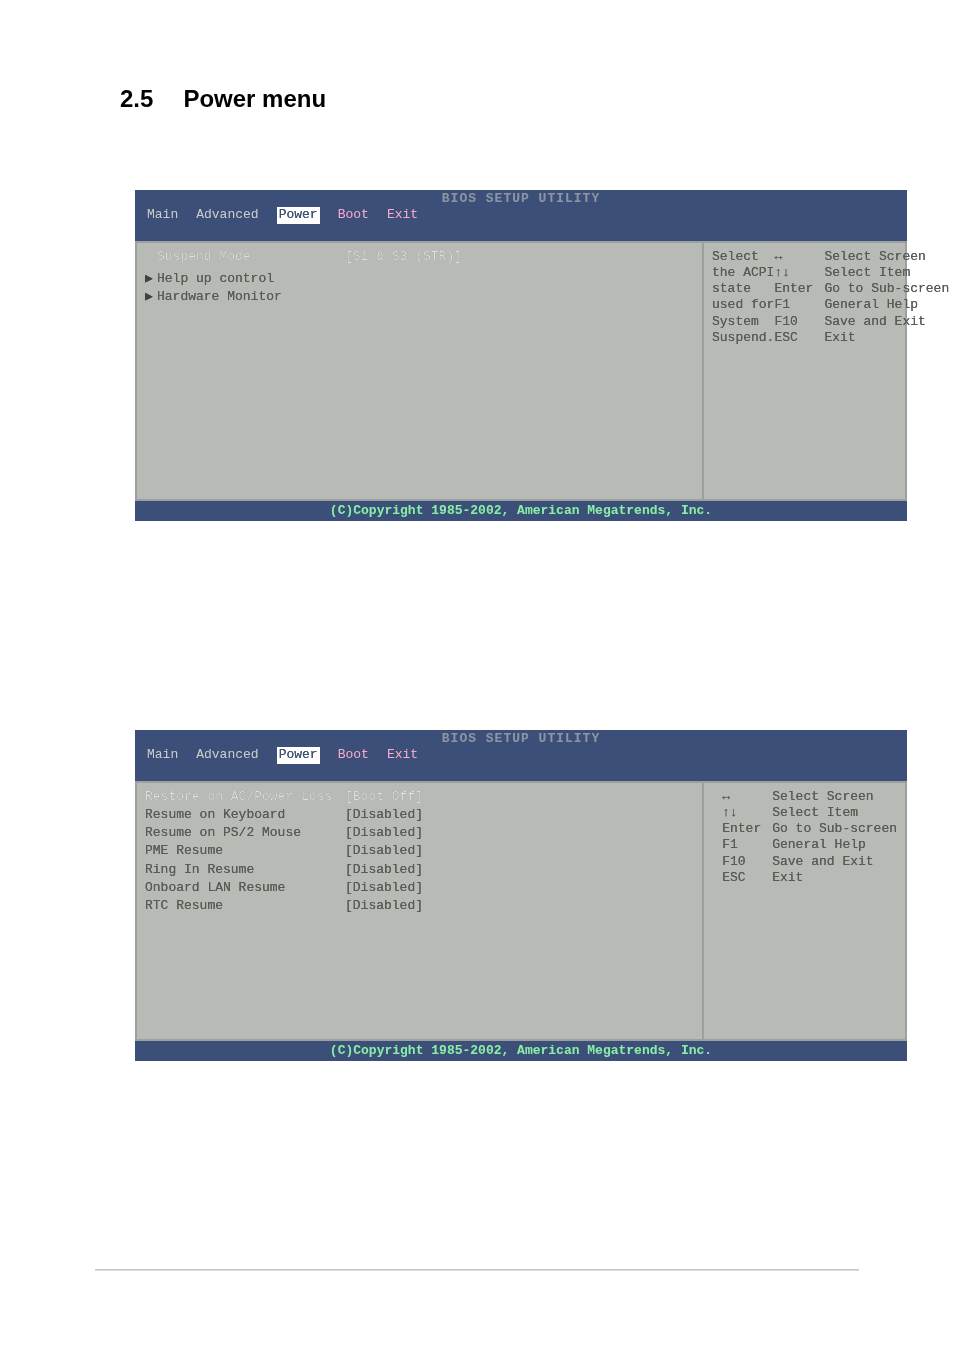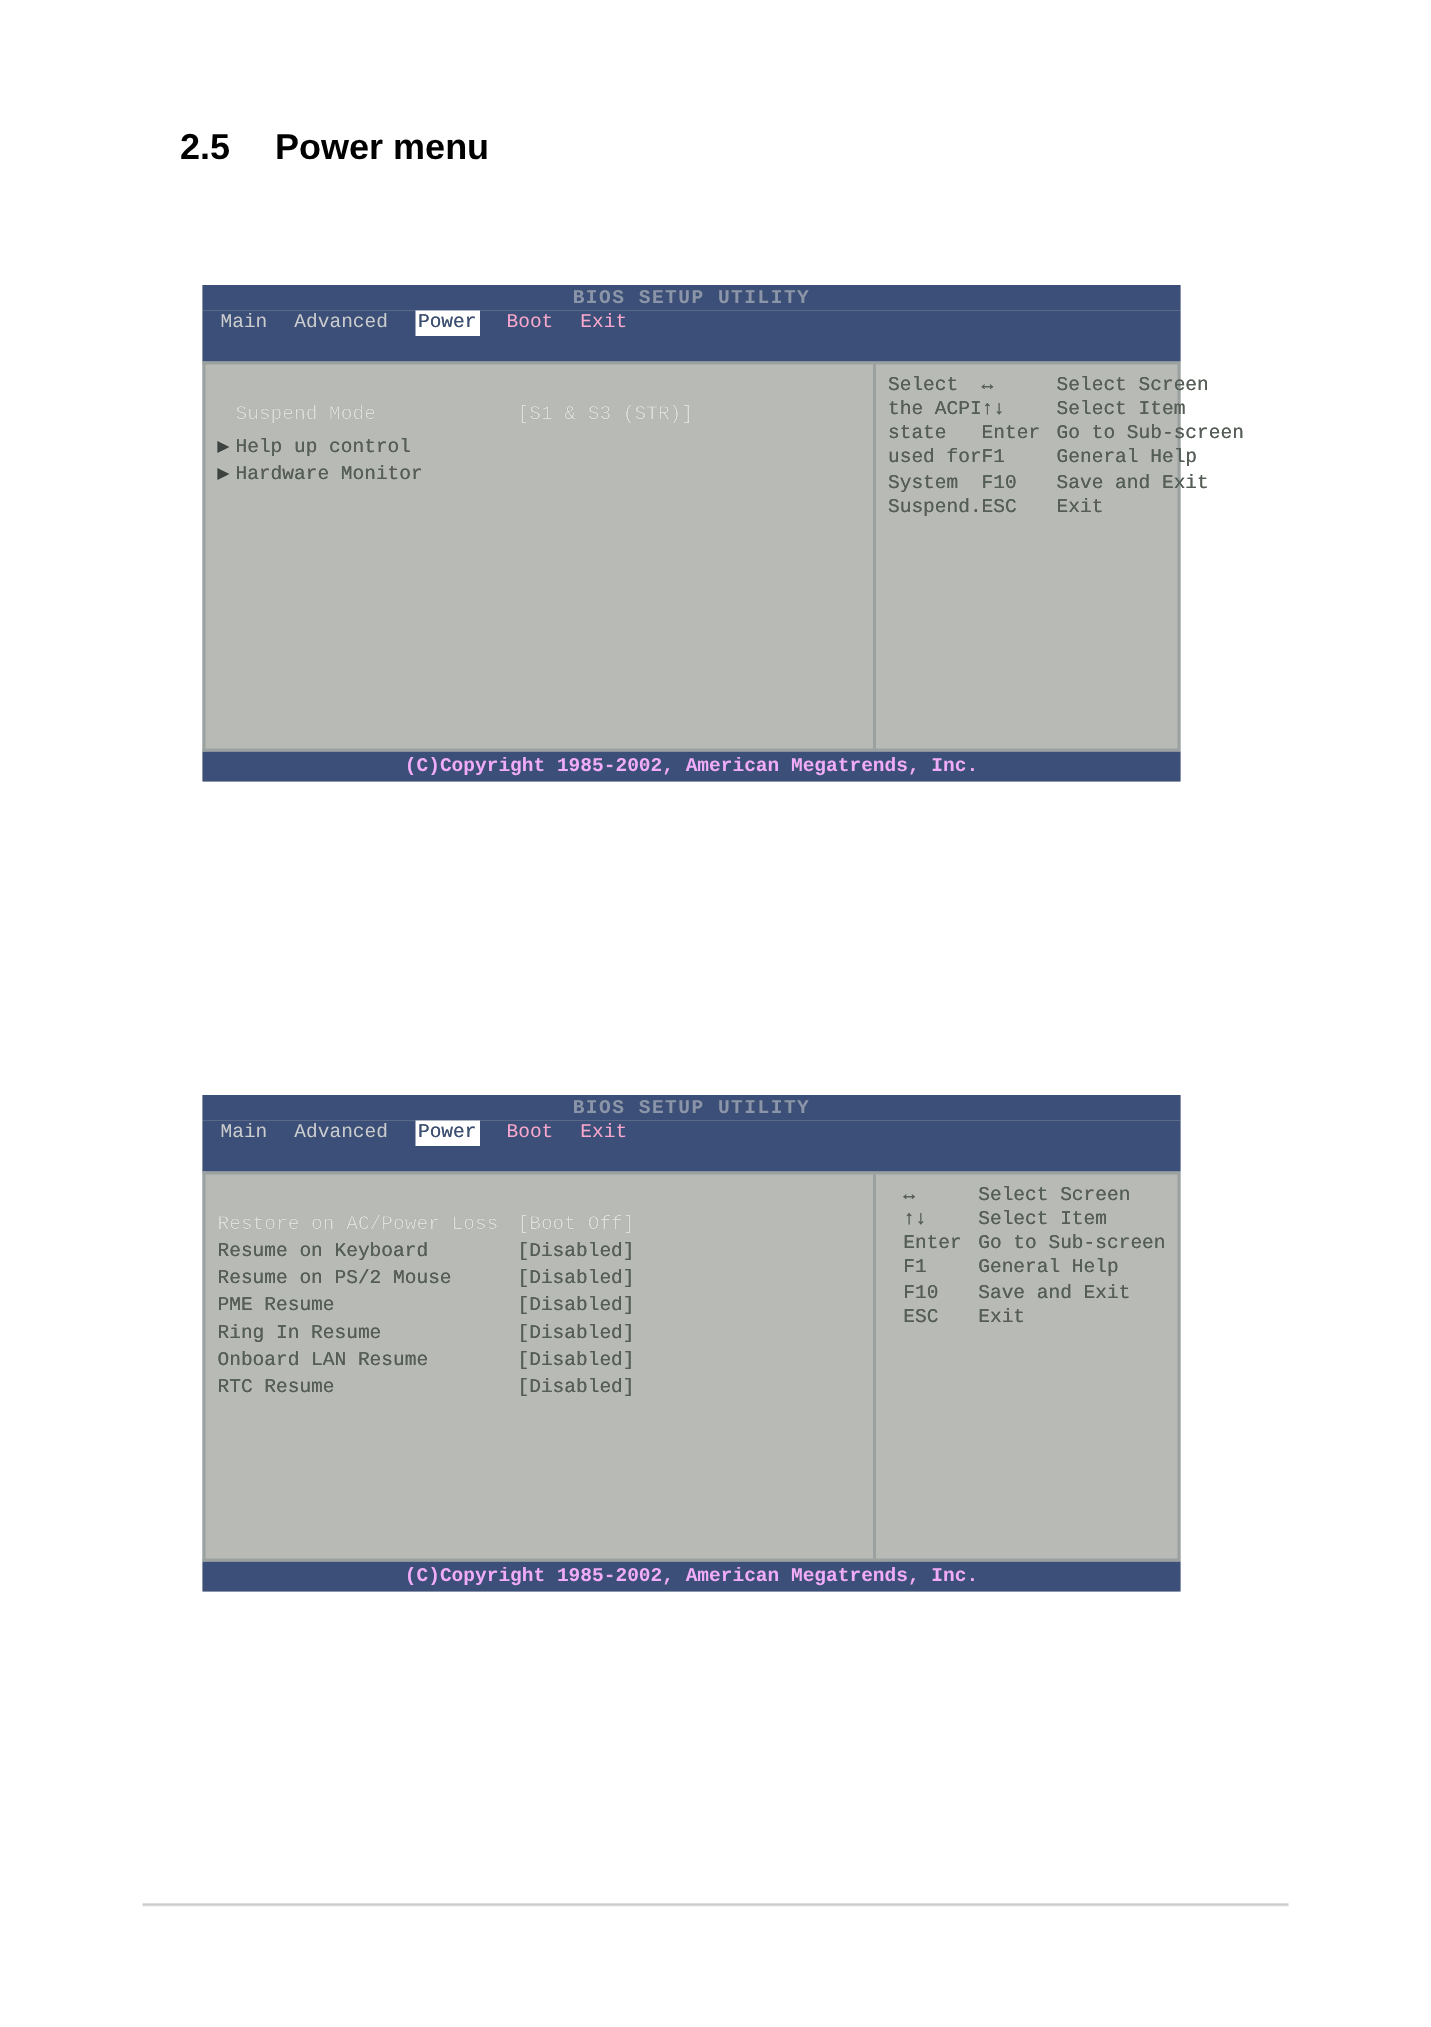--- a/index.html
+++ b/index.html
@@ -18,27 +18,28 @@
     font-family: "Arial Black", Arial, sans-serif;
     font-weight: 900;
     font-size: 24px;
     letter-spacing: 0px;
   }
   .page-title .num { margin-right: 30px; }
 
   .bios-window {
     position: absolute;
     left: 135px;
-    width: 652px;
+    width: 772px;
     background: #b8bab6;
     font-family: "Courier New", monospace;
     font-size: 13px;
     line-height: 1.25;
     color: #555e56;
     text-shadow: 0 0 0.3px #555e56;
+    border-radius: 16px;
   }
   .bios-window.first { top: 190px; }
   .bios-window.second { top: 730px; }
 
   .bios-header {
     background: #3b4f78;
     text-align: center;
     color: #9aa3b6;
     padding: 1px 0 0 0;
     font-weight: bold;
@@ -83,36 +84,36 @@
     display: flex;
     flex-direction: row;
     justify-content: space-between;
   }
   .row {
     display: flex;
     margin-bottom: 2px;
   }
   .row .label { flex: 0 0 200px; white-space: pre; }
   .row .value { white-space: pre; }
-  .row.highlight { color: #dfe0dd; margin-top: 19px; }
+  .row.highlight { color: #dfe0dd; }
   .row.highlight .value { color: #dfe0dd; }
   .submenu-arrow {
     width: 12px;
     display: inline-block;
     color: #3c4340;
   }
   .help-text { white-space: pre-wrap; }
   .legend { font-size: 13px; }
   .legend-row { display:flex; white-space: pre; }
   .legend-row .key { width: 50px; }
   .legend-arrows { width:50px; }
 
   .bios-footer {
     background: #3b4f78;
-    color: #f0abfc;
+    color: #86efac;
     text-align: center;
     padding: 2px 0;
     font-weight: bold;
   }
 
   .hr-bottom {
     position: absolute;
     left: 95px;
     right: 95px;
     bottom: 80px;

